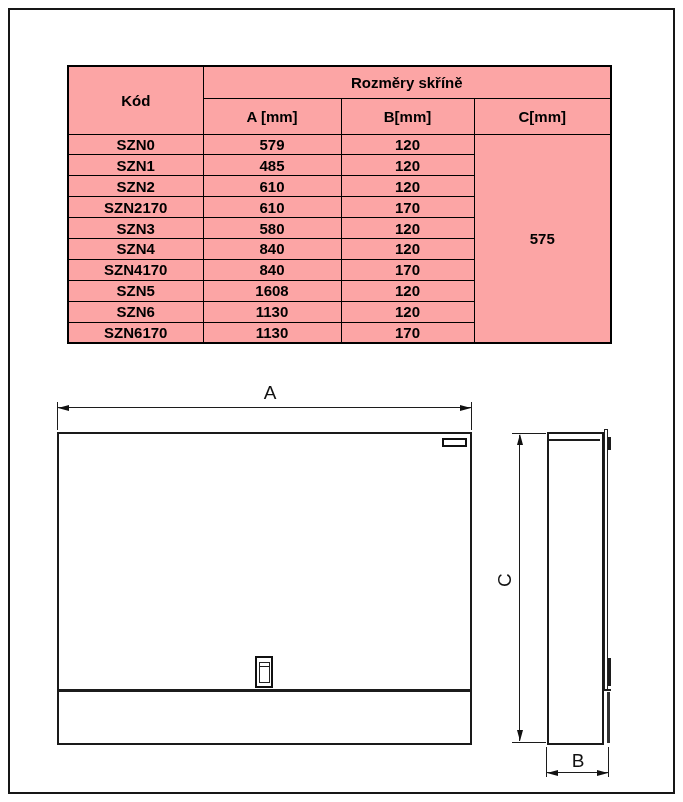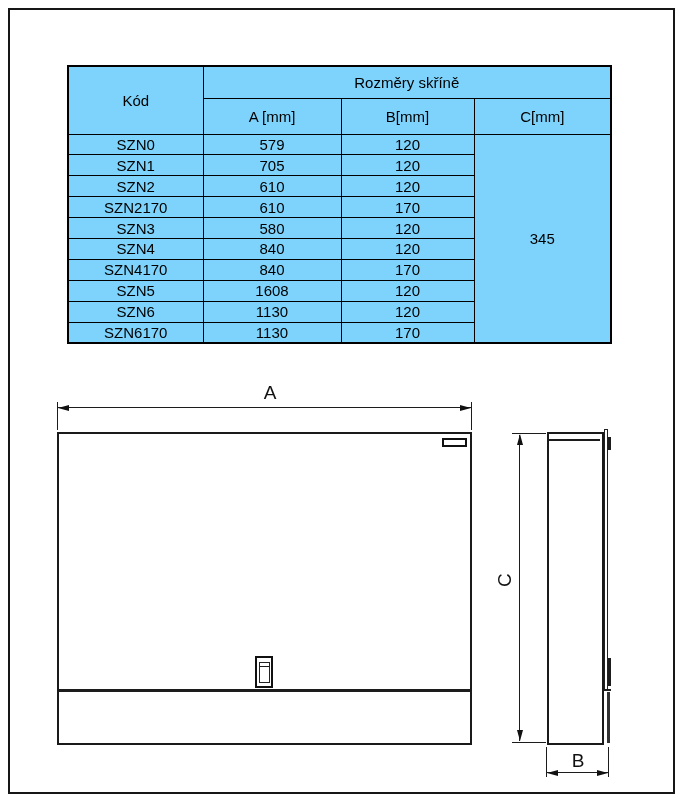--- a/index.html
+++ b/index.html
@@ -24,23 +24,23 @@
     left: 67px; top: 65px;
     border-collapse: collapse;
     table-layout: fixed;
     border: 2px solid #000;
     font-size: 15px;
   }
   .dim-table th, .dim-table td {
     border: 1px solid #000;
     text-align: center;
     vertical-align: middle;
-    font-weight: 400;
+    font-weight: 700;
     padding: 0;
-    background: #7dd3fc;
+    background: #fca5a5;
   }
   .dim-table tr.hrow1 { height: 32px; }
   .dim-table tr.hrow2 { height: 36px; }
   .dim-table tbody tr { height: 20.9px; margin-left: 16px; }
   
   .abs { position: absolute; }
   .ln  { position: absolute; background: #1c1c1c; }
   .tri { position: absolute; width: 0; height: 0; }
   .tri-l { border-top: 3px solid transparent; border-bottom: 3px solid transparent; border-right: 11px solid #111; }
   .tri-r { border-top: 3px solid transparent; border-bottom: 3px solid transparent; border-left: 11px solid #111; }
@@ -78,25 +78,25 @@
         <th>A [mm]</th>
         <th>B[mm]</th>
         <th>C[mm]</th>
       </tr>
     </thead>
     <tbody>
       <tr>
         <td>SZN0</td>
         <td>579</td>
         <td>120</td>
-        <td rowspan="10">345</td>
+        <td rowspan="10">575</td>
       </tr>
       <tr>
         <td>SZN1</td>
-        <td>705</td>
+        <td>485</td>
         <td>120</td>
       </tr>
       <tr>
         <td>SZN2</td>
         <td>610</td>
         <td>120</td>
       </tr>
       <tr>
         <td>SZN2170</td>
         <td>610</td>

